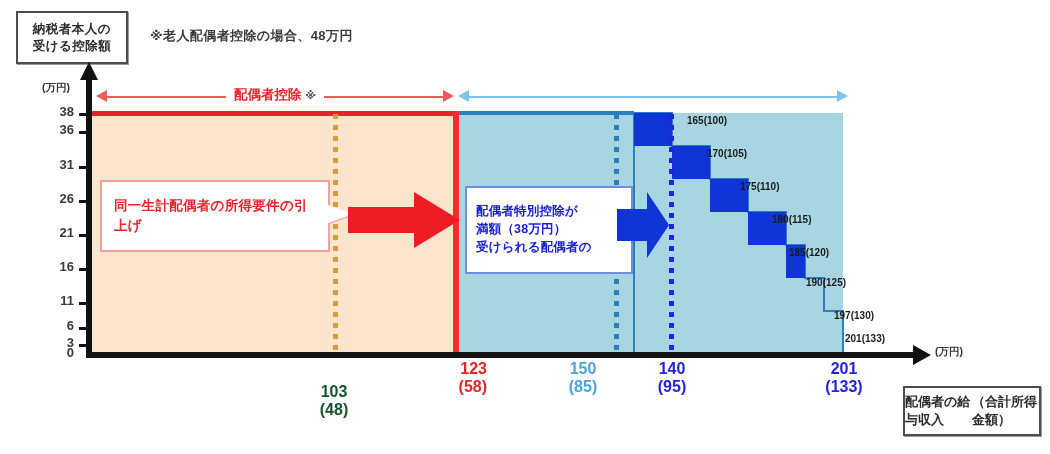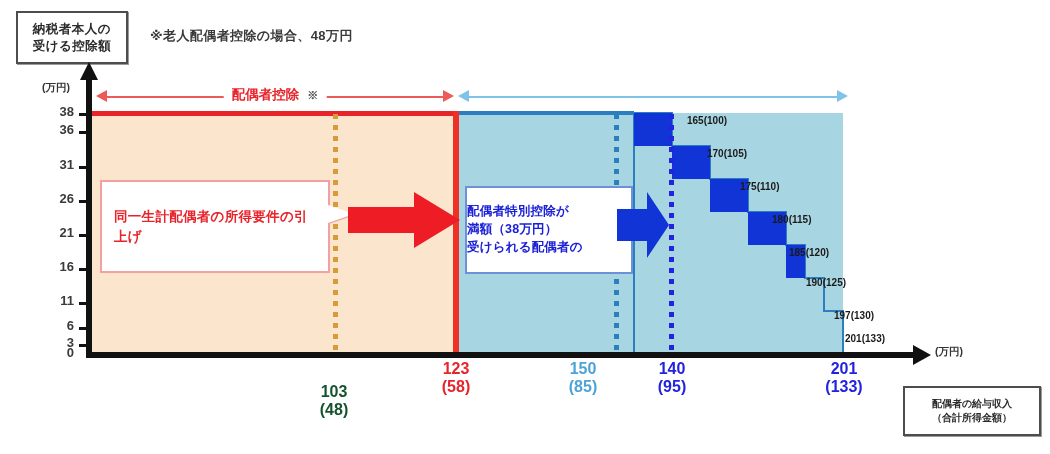--- a/index.html
+++ b/index.html
@@ -18,22 +18,22 @@
     font-size:12.5px;font-weight:bold;line-height:1.35;letter-spacing:.5px;color:#2b2b2b;
     box-shadow:1px 1px 0 #9b9b9b;
   }
   #note-text{
     left:150px;top:27px;font-size:13px;font-weight:bold;color:#3a3a3a;letter-spacing:.4px;
     white-space:nowrap;
   }
   #xaxis-caption-box{
     left:903px;top:386px;width:134px;height:46px;
     border:2px solid #4d4d4d;background:#fff;
-    display:flex;flex-direction:column;align-items:center;justify-content:center;
-    font-size:10px;font-weight:bold;line-height:1.4;color:#2b2b2b;
+    display:flex;flex-direction:row;align-items:center;justify-content:center;
+    font-size:13px;font-weight:bold;line-height:1.4;color:#2b2b2b;
     box-shadow:1px 1px 0 #9b9b9b;
   }
 
   
   #yaxis-line{left:86px;top:76px;width:6px;height:280px;background:#111;}
   #yaxis-arrow{
     left:80px;top:62px;width:0;height:0;
     border-left:9px solid transparent;border-right:9px solid transparent;
     border-bottom:18px solid #111;
   }
@@ -75,41 +75,41 @@
   #range-blue{left:458px;top:90px;width:390px;height:14px;color:#7fc3e8;}
   .range-line{position:absolute;left:10px;right:10px;top:6px;height:2px;background:currentColor;}
   .arrow-l,.arrow-r{position:absolute;top:0px;width:0;height:0;
     border-top:6px solid transparent;border-bottom:6px solid transparent;}
   .arrow-l{left:0;border-right:11px solid currentColor;}
   .arrow-r{right:0;border-left:11px solid currentColor;}
   .range-cap{
     position:absolute;top:-4px;left:50%;transform:translateX(-50%);
     background:#fff;padding:0 8px;font-size:13.5px;font-weight:bold;white-space:nowrap;
   }
-  #range-red .range-cap{color:#e8232a;font-family:Liberation Mono, monospace;}
+  #range-red .range-cap{color:#e8232a;}
   #range-blue .range-cap{color:#1f7fc2;}
   .range-cap .note{color:#555;font-size:11px;}
 
   
   #callout-red{
-    left:100px;top:180px;width:230px;height:93px;
+    left:100px;top:180px;width:230px;height:72px;
     background:#fff;border:2px solid #f3a0a0;
     display:flex;align-items:center;padding:0 12px;box-sizing:border-box;
     font-size:13.5px;font-weight:bold;color:#e8232a;line-height:1.45;letter-spacing:.3px;
   }
   #callout-red-tail{
     left:328px;top:205px;width:0;height:0;
     border-top:9px solid transparent;border-bottom:9px solid transparent;
     border-left:26px solid #fff;
     filter:drop-shadow(1px 1px 0 #f3a0a0);
   }
   #callout-blue{
     left:465px;top:186px;width:168px;height:88px;
     background:#fff;border:2px solid #6f8fd8;
-    display:flex;align-items:center;padding:0 0;box-sizing:border-box;
+    display:flex;align-items:center;padding:0 9px;box-sizing:border-box;
     font-size:12.5px;font-weight:bold;color:#1a20d8;line-height:1.42;letter-spacing:.2px;
   }
 
   
   #arrow-red-block{left:348px;top:192px;width:112px;height:56px;}
   #arrow-blue-block{left:617px;top:192px;width:52px;height:66px;}
 
   
   .step-label{font-size:10px;font-weight:bold;color:#1a1a1a;white-space:nowrap;}
 
@@ -212,21 +212,21 @@
 <div class="abs ytick-label" style="left:44px;top:345px;">0</div>
 
 <div class="abs" id="xaxis-line"></div>
 <div class="abs" id="xaxis-arrow"></div>
 <div class="abs" id="xaxis-unit">(万円)</div>
 
 <div class="abs xlab" style="left:303px;top:360px;width:62px;color:#14532d;margin-top:23px;">
   <span>103</span>
   <span class="sub">(48)</span>
 </div>
-<div class="abs xlab" style="left:425px;top:360px;width:62px;color:#e8232a;">
+<div class="abs xlab" style="left:425px;top:360px;width:62px;color:#e8232a;text-align:right;">
   <span>123</span>
   <span class="sub">(58)</span>
 </div>
 <div class="abs xlab" style="left:552px;top:360px;width:62px;color:#4ba3d8;">
   <span>150</span>
   <span class="sub">(85)</span>
 </div>
 <div class="abs xlab" style="left:641px;top:360px;width:62px;color:#2222e0;">
   <span>140</span>
   <span class="sub">(95)</span>

